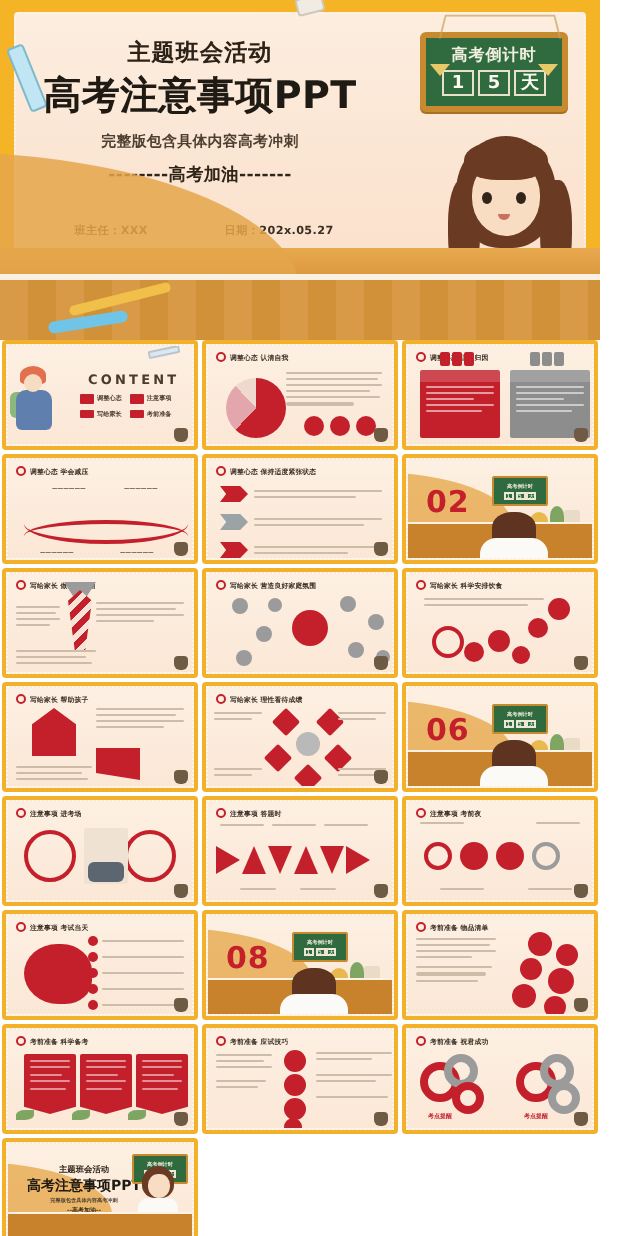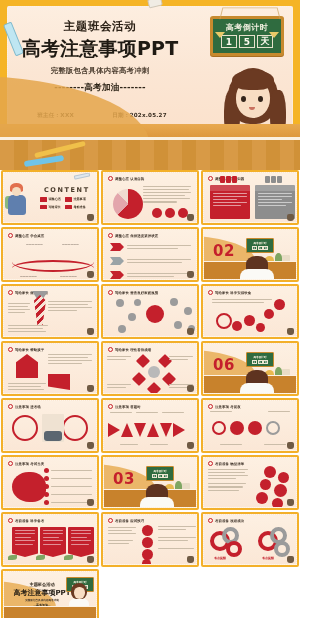--- a/index.html
+++ b/index.html
@@ -722,21 +722,21 @@
               <span class="tline" style="flex:1"></span>
             </div>
         </div>
         <div class="sl-corner"></div>
       </div>
     </div>
 
     <div class="thumb">
       <div class="thumb-in sec">
         <div class="arc"></div>
-        <div class="num">03</div>
+        <div class="num">08</div>
         <div class="nlabel">考前准备</div>
         <div class="mini-bb">
           <div class="mb-t">高考倒计时</div>
           <div class="mb-b">
               <i>1</i>
               <i>5</i>
               <i>天</i>
             </div>
         </div>
         <div class="lamp"></div>

